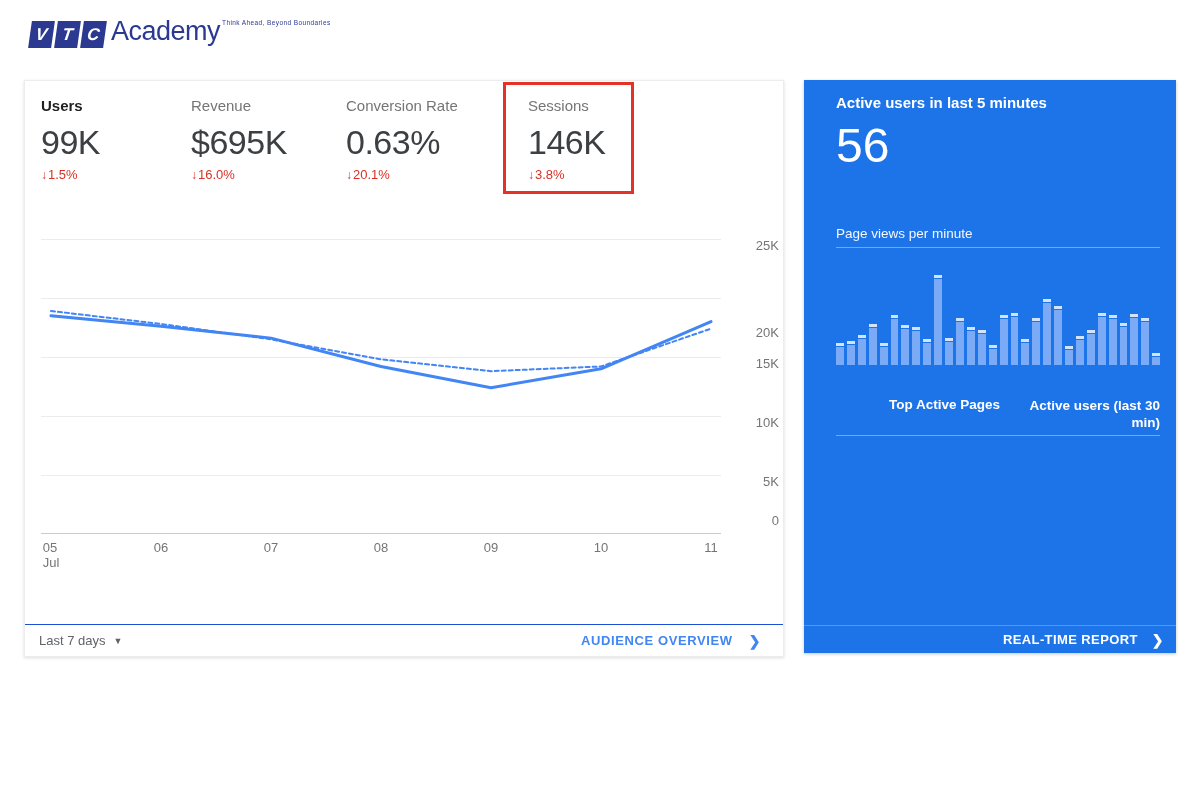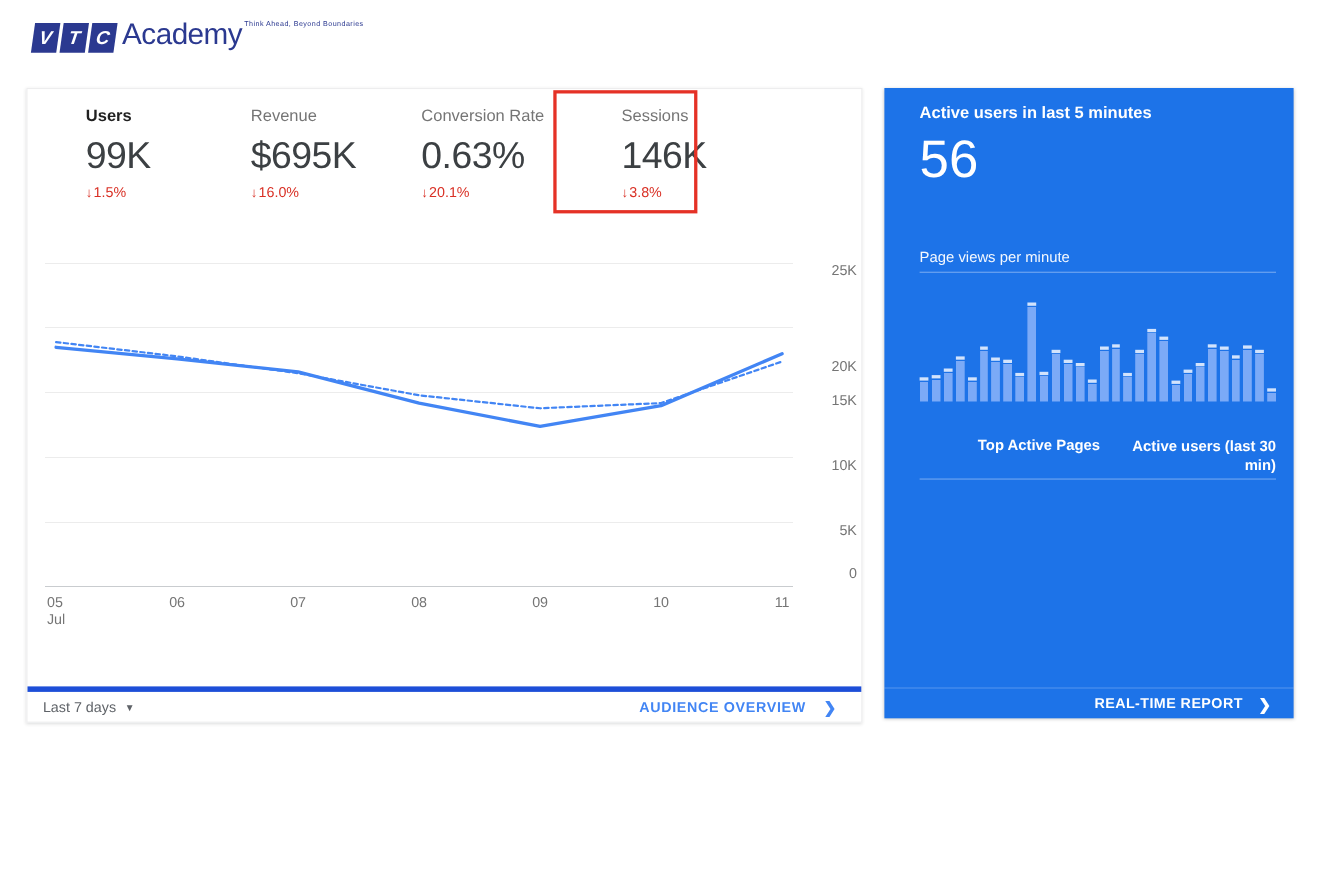--- a/index.html
+++ b/index.html
@@ -29,21 +29,21 @@
   
   .cards-row{position:absolute; top:80px; left:24px; width:1152px;}
 
   
   .overview-card{
     position:absolute; left:0; top:0; width:760px; height:577px; background:#fff;
     border:1px solid #ededee; box-shadow:0 1px 3px rgba(60,64,67,.18); 
   }
   .metrics-row{position:absolute; top:15px; left:16px; right:16px; display:flex;}
   .metric{flex:0 0 auto;}
-  .metric:nth-child(1){width:150px;margin-left:37px;} .metric:nth-child(2){width:155px;}
+  .metric:nth-child(1){width:150px;} .metric:nth-child(2){width:155px;}
   .metric:nth-child(3){width:182px;} .metric:nth-child(4){width:160px;}
   .m-label{font-size:15px; color:var(--label-gray); line-height:20px;}
   .m-label.sel{color:#212121; font-weight:700;}
   .m-value{font-size:34px; color:var(--value-dark); line-height:42px; margin-top:5px; letter-spacing:-0.5px; font-weight:400;}
   .m-delta{font-size:13px; color:var(--delta-red); margin-top:4px; line-height:16px;}
   .m-delta .arrow{font-size:12px; margin-right:1px;}
 
   .highlight-box{
     position:absolute; left:478px; top:1px; width:131px; height:112px;
     border:3px solid var(--highlight-red); pointer-events:none;
@@ -57,21 +57,21 @@
     font-size:13px; color:#757575; line-height:16px;
   }
   .x-label{
     position:absolute; top:302px; transform:translateX(-50%);
     font-size:13px; color:#757575; line-height:14px; text-align:left;
   }
   .x-label .sub{margin-top:1px;}
 
   .card-footer{
     position:absolute; left:0; right:0; bottom:0; height:32px;
-    border-top:5px solid #1d4ed8; display:flex; align-items:center; justify-content:space-between;
+    border-top:1px solid #1d4ed8; display:flex; align-items:center; justify-content:space-between;
     padding:0 22px 0 14px;
   }
   .date-range{font-size:13px; color:#5f6368; display:flex; align-items:center; cursor:pointer;}
   .date-range .tri{font-size:9px; margin-left:8px; color:#5f6368;}
   .overview-link{
     font-size:13px; color:var(--accent-blue); font-weight:700; letter-spacing:0.6px;
     display:flex; align-items:center; cursor:pointer;
   }
   .overview-link .chev{font-size:14px; margin-left:16px; font-weight:700;}
 
@@ -95,21 +95,21 @@
   .rt-bar::before{content:""; position:absolute; top:0; left:0; right:0; height:3px; background:var(--bar-cap);}
   .rt-table-head{
     position:absolute; top:317px; left:32px; right:16px;
     display:flex; justify-content:flex-end; font-size:13.5px; font-weight:700;
   }
   .rt-table-head .right{width:160px; text-align:right; line-height:17px;}
   .rt-div2{position:absolute; top:355px; left:32px; right:16px; height:1px; background:rgba(255,255,255,.38);}
   .rt-footer{
     position:absolute; left:0; right:0; bottom:0; height:28px;
     border-top:1px solid rgba(255,255,255,.25);
-    display:flex; align-items:center; justify-content:flex-end; padding-right:20px;
+    display:flex; align-items:center; justify-content:flex-end; padding-right:12px;
   }
   .rt-link{font-size:13px; font-weight:700; letter-spacing:0.4px; display:flex; align-items:center; cursor:pointer;}
   .rt-link .chev{font-size:14px; margin-left:14px;}
 </style>
 </head>
 <body>
 
 <div class="logo">
   <div class="logo-boxes">
     <span class="logo-box">V</span>

